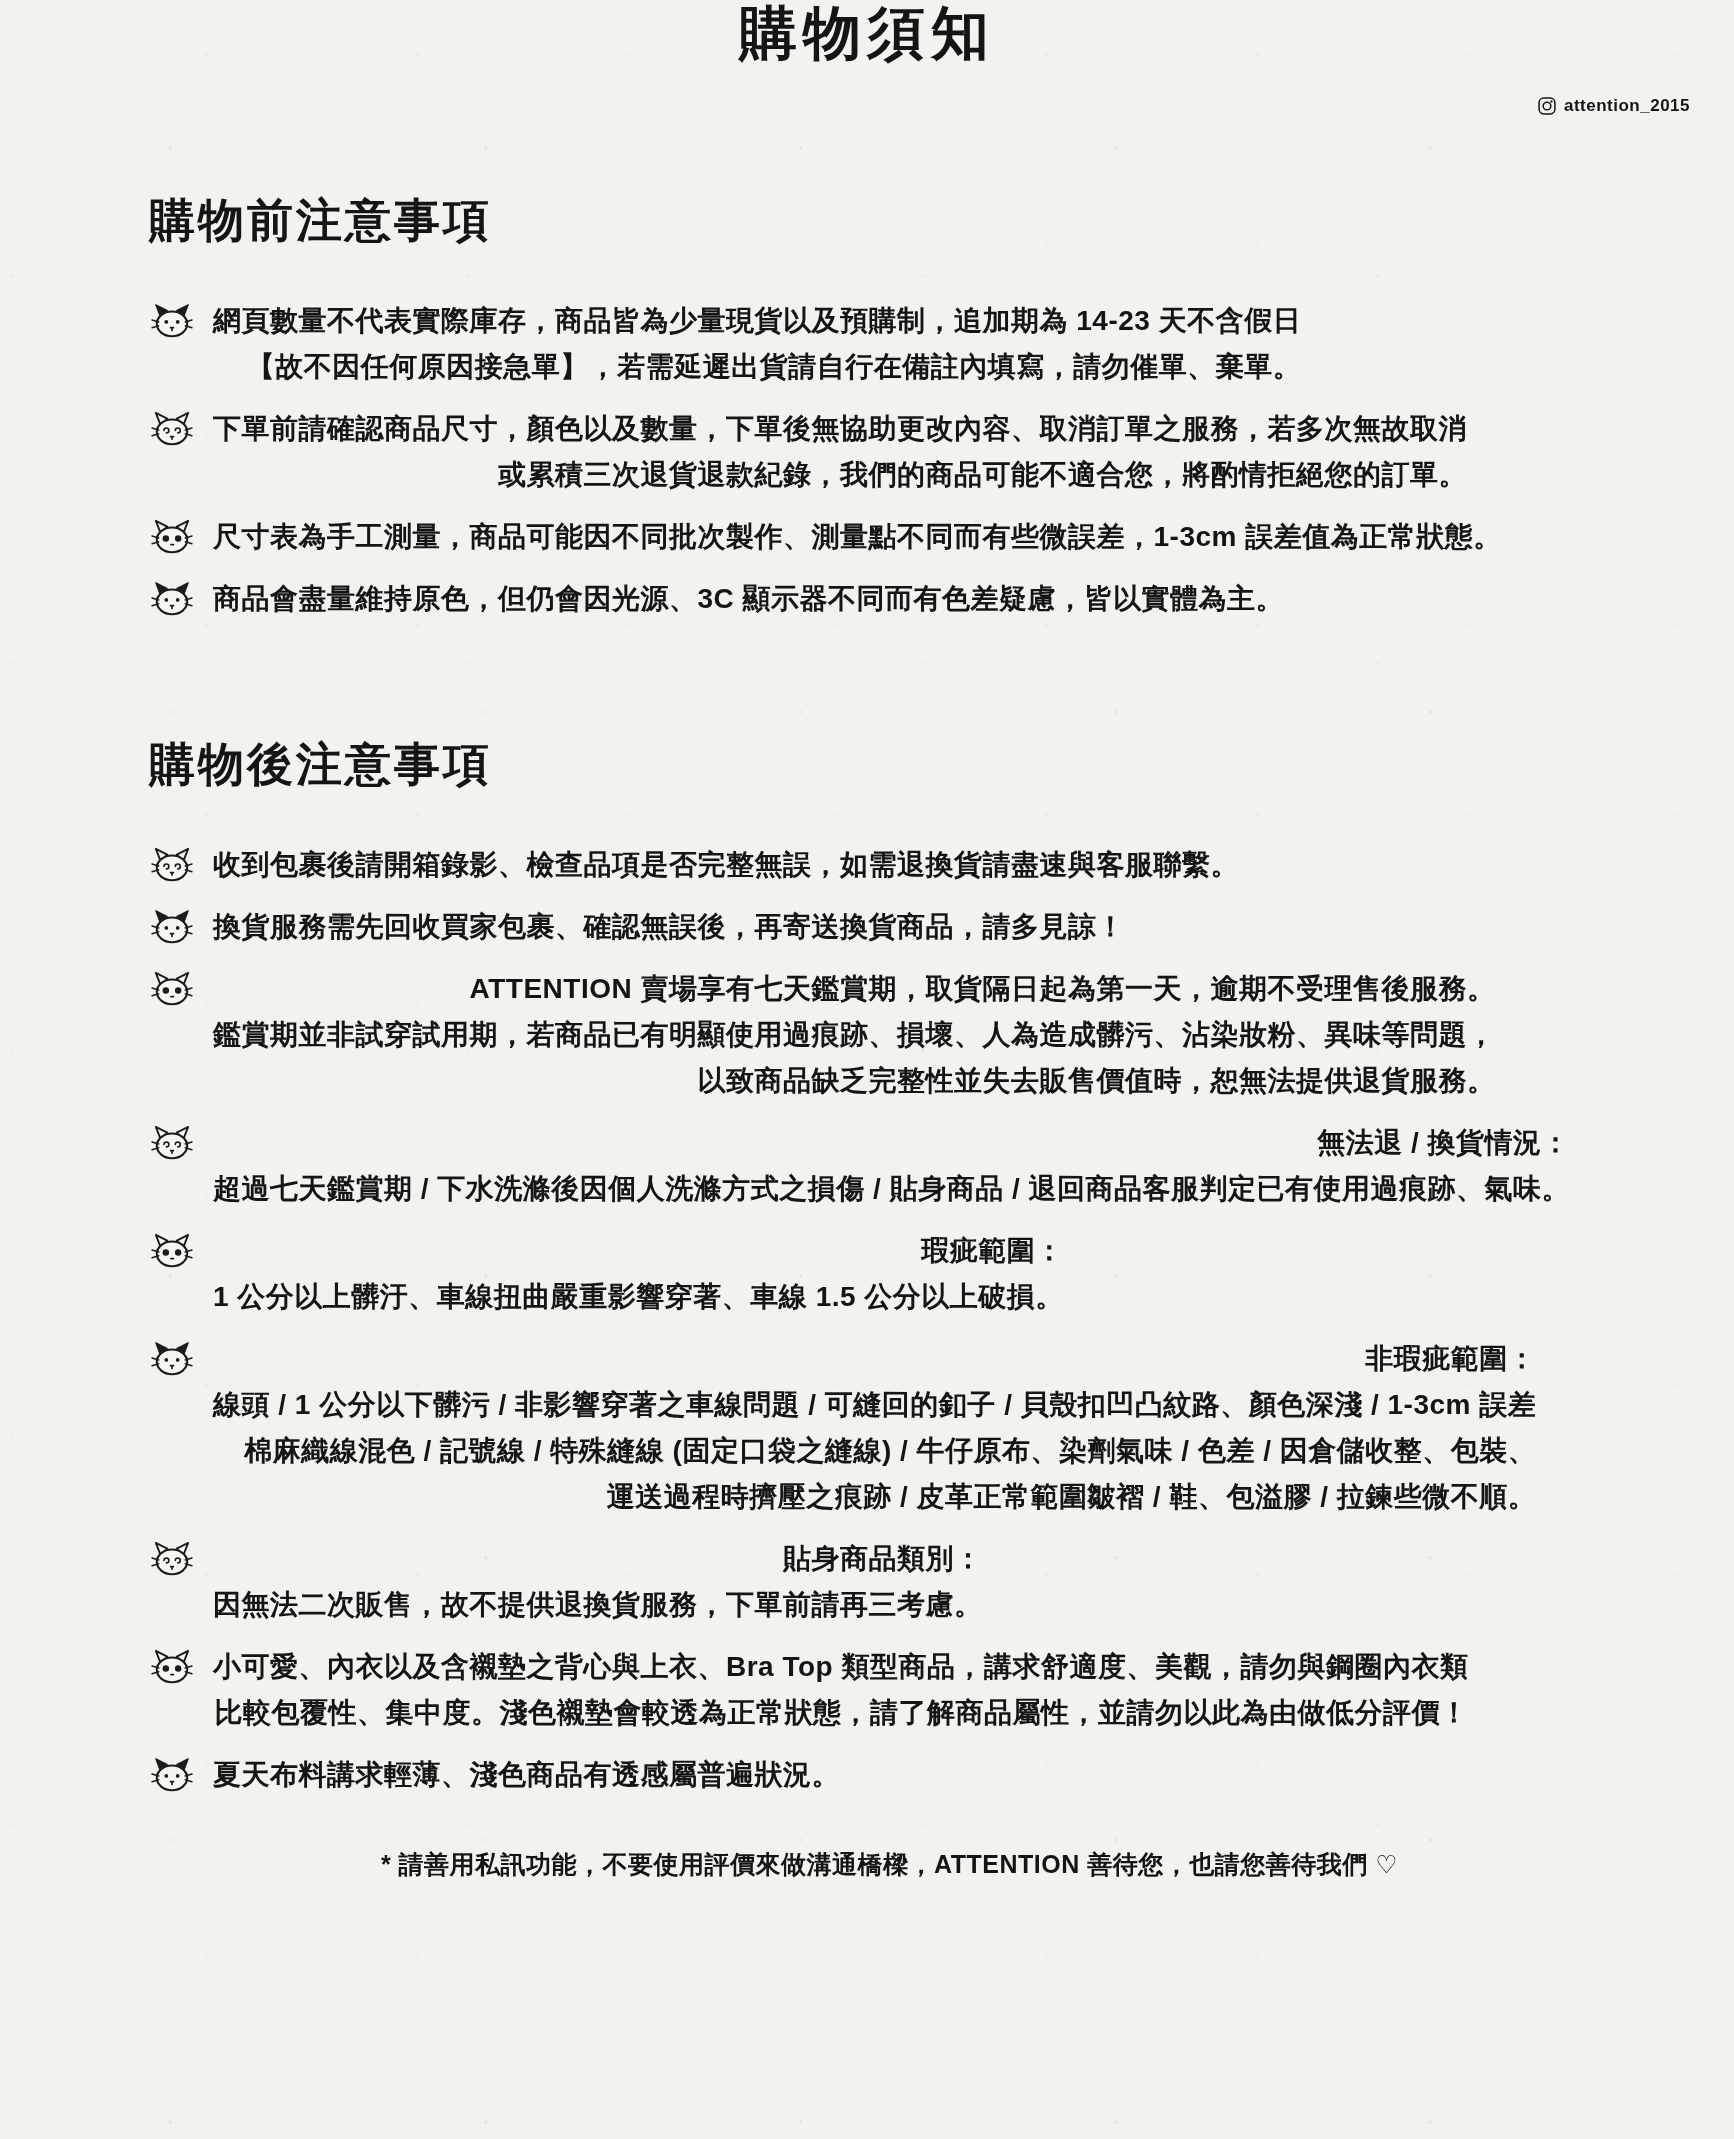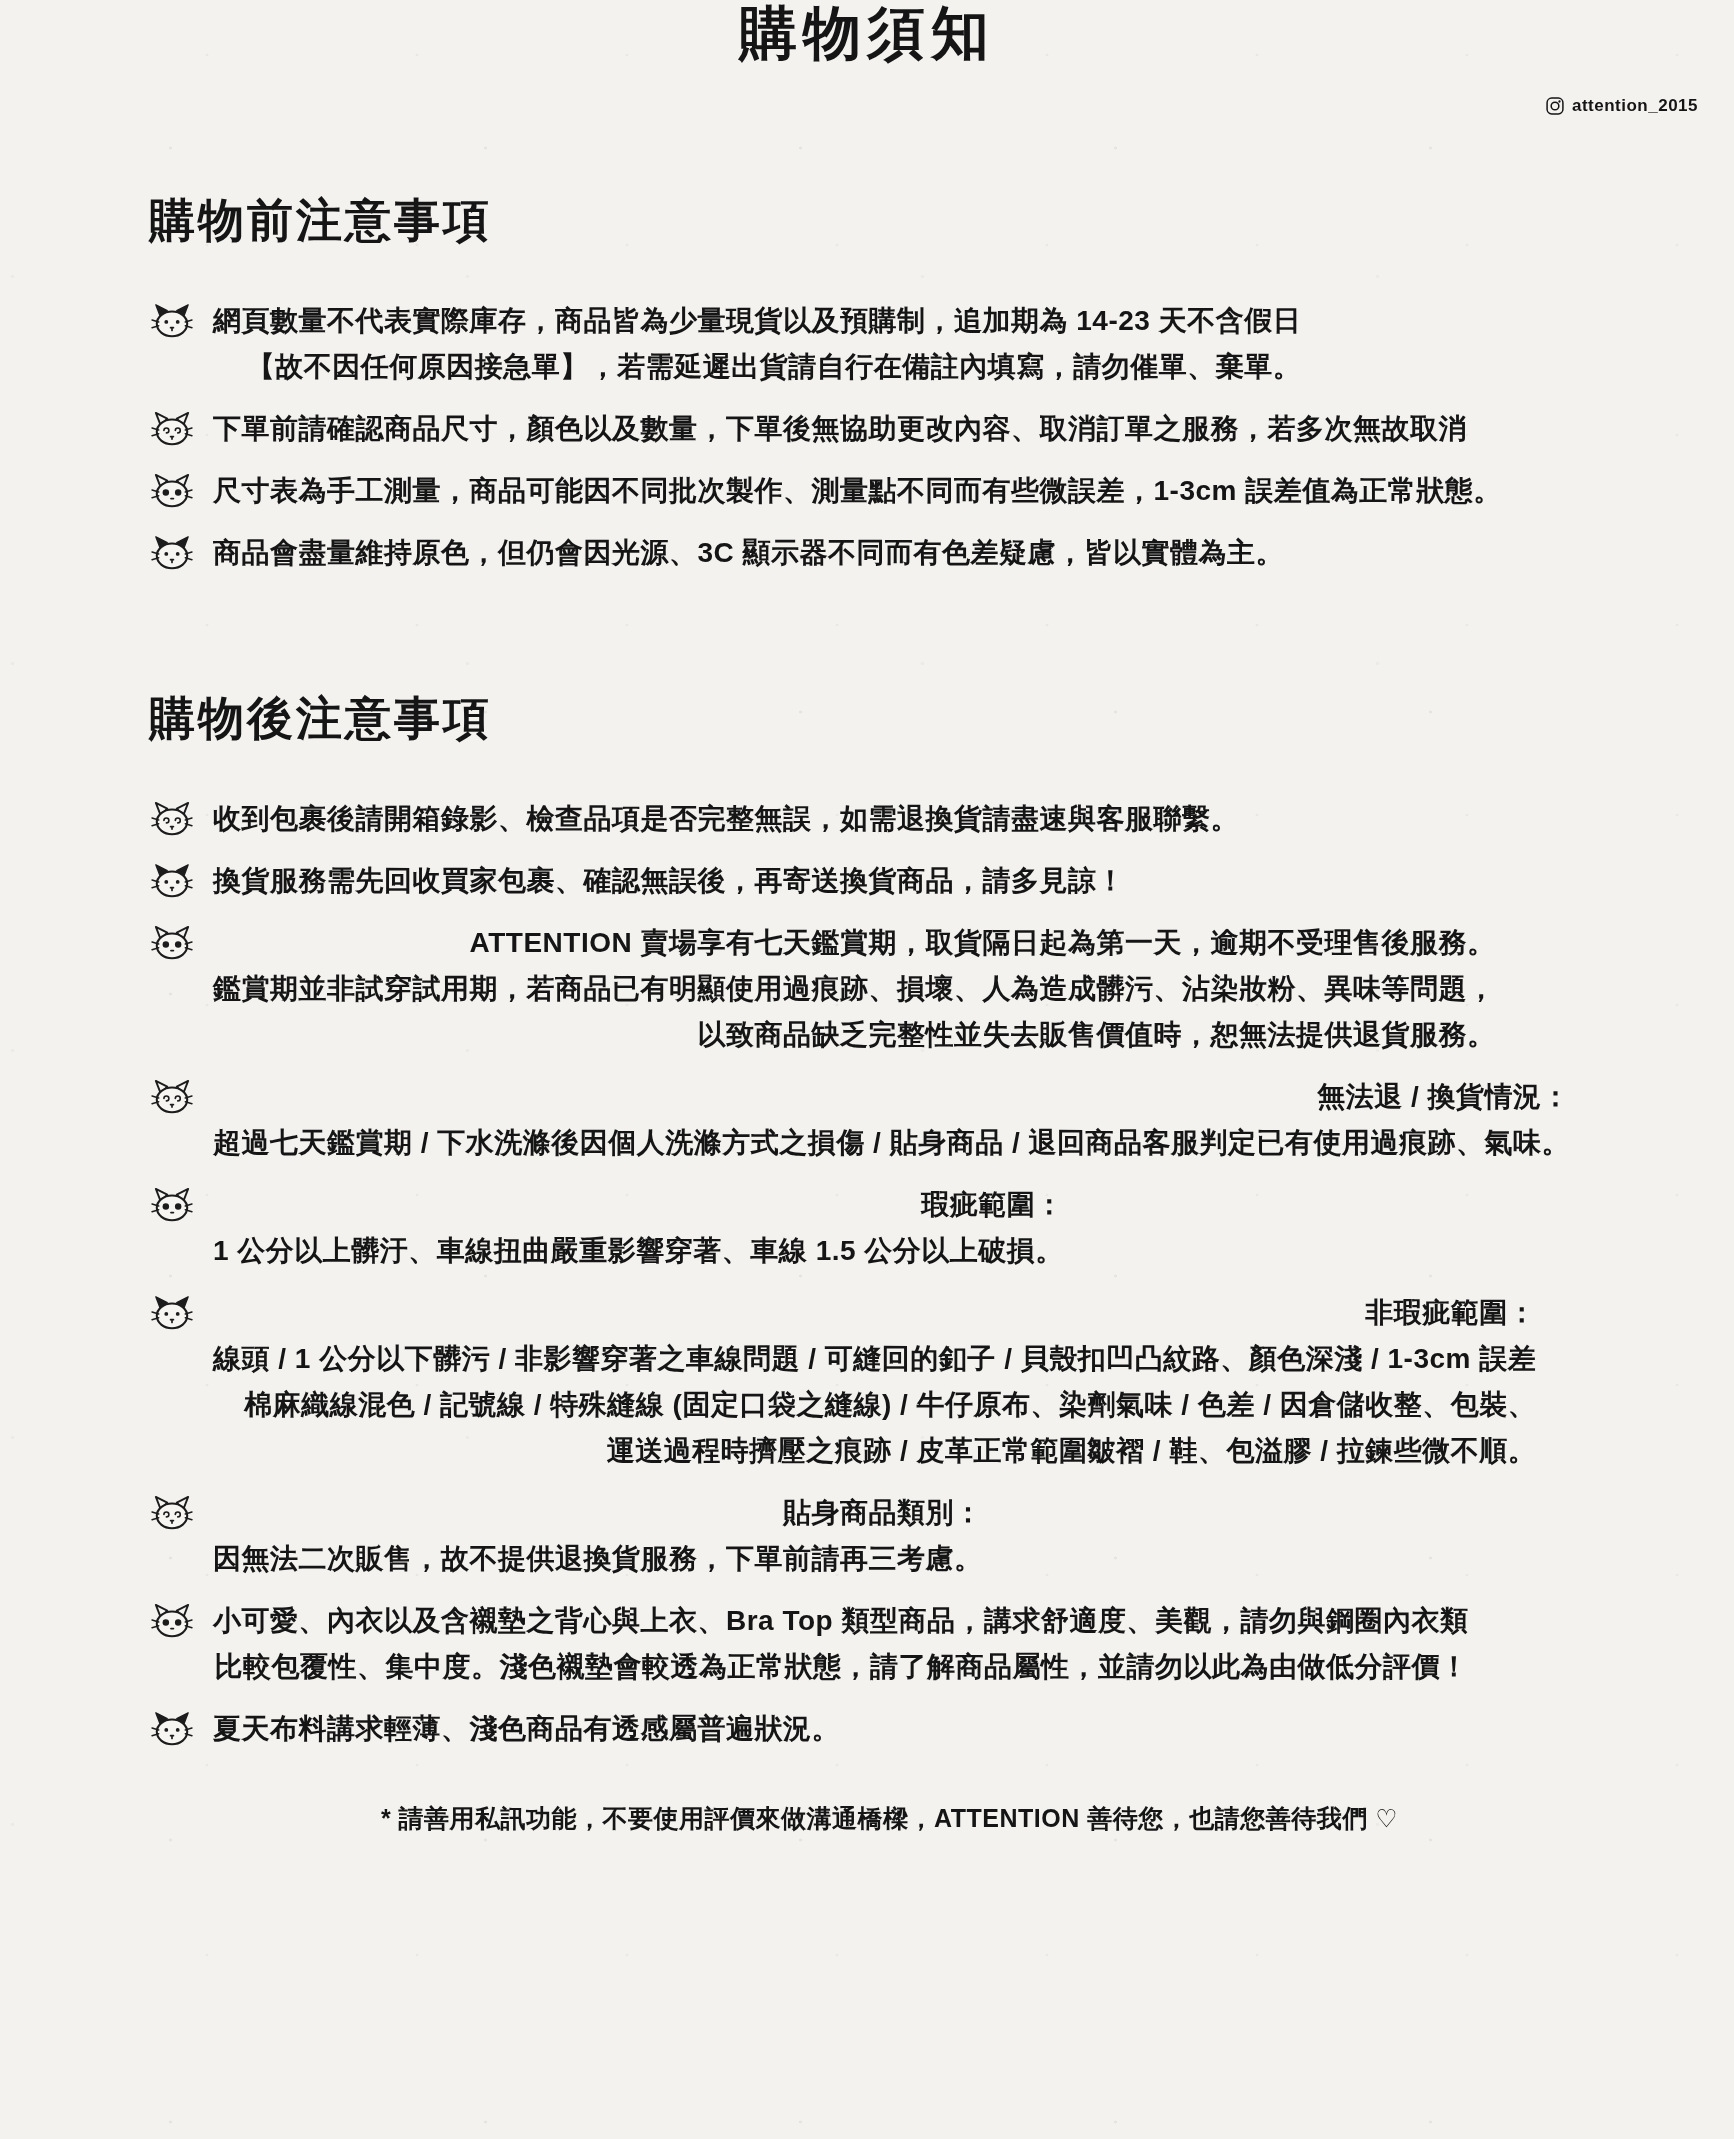--- a/index.html
+++ b/index.html
@@ -26,21 +26,21 @@
     text-align:center;
     font-size:58px;
     font-weight:900;
     letter-spacing:6px;
     line-height:66px;
     margin:0;
   }
   .ig-credit{
     position:absolute;
     top:96px;
-    right:36px;
+    right:44px;
     display:flex;
     align-items:center;
     gap:7px;
     font-size:17px;
     font-weight:700;
     letter-spacing:0.5px;
   }
   .ig-credit svg{display:block;}
   .content{
     margin:0 104px 0 149px;
@@ -153,20 +153,21 @@
         </div>
 
         <div class="item">
           <span class="cat">
               <svg viewBox="0 0 44 38" width="44" height="38">
                 <use href="#cat-b" xlink:href="#cat-b"></use>
               </svg>
             </span>
           <div class="item-text">
             <div>下單前請確認商品尺寸，顏色以及數量，下單後無協助更改內容、取消訂單之服務，若多次無故取消</div>
+            <div>或累積三次退貨退款紀錄，我們的商品可能不適合您，將酌情拒絕您的訂單。</div>
           </div>
         </div>
 
         <div class="item">
           <span class="cat">
               <svg viewBox="0 0 44 38" width="44" height="38">
                 <use href="#cat-c" xlink:href="#cat-c"></use>
               </svg>
             </span>
           <div class="item-text">

